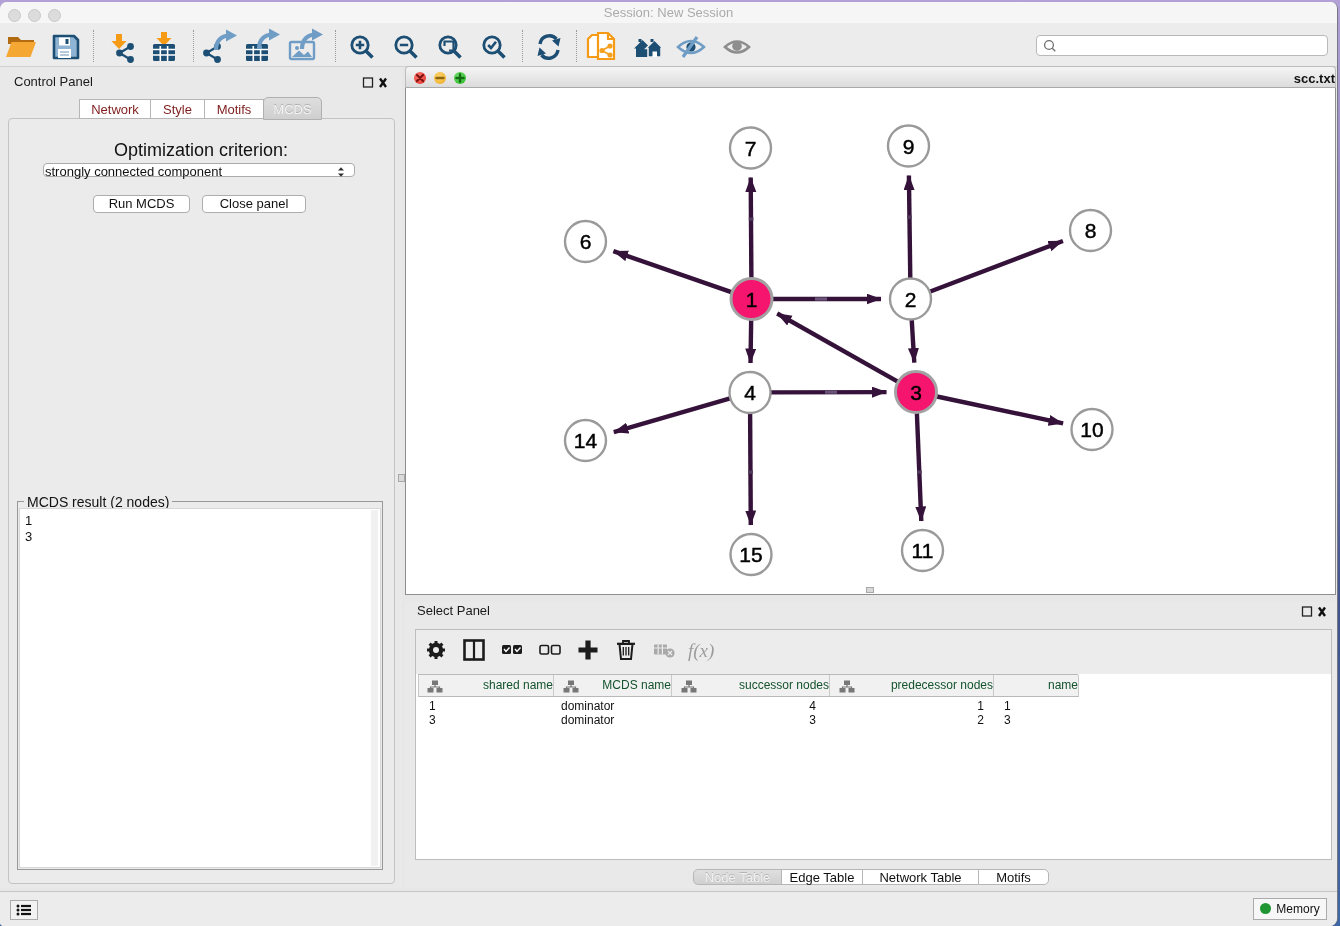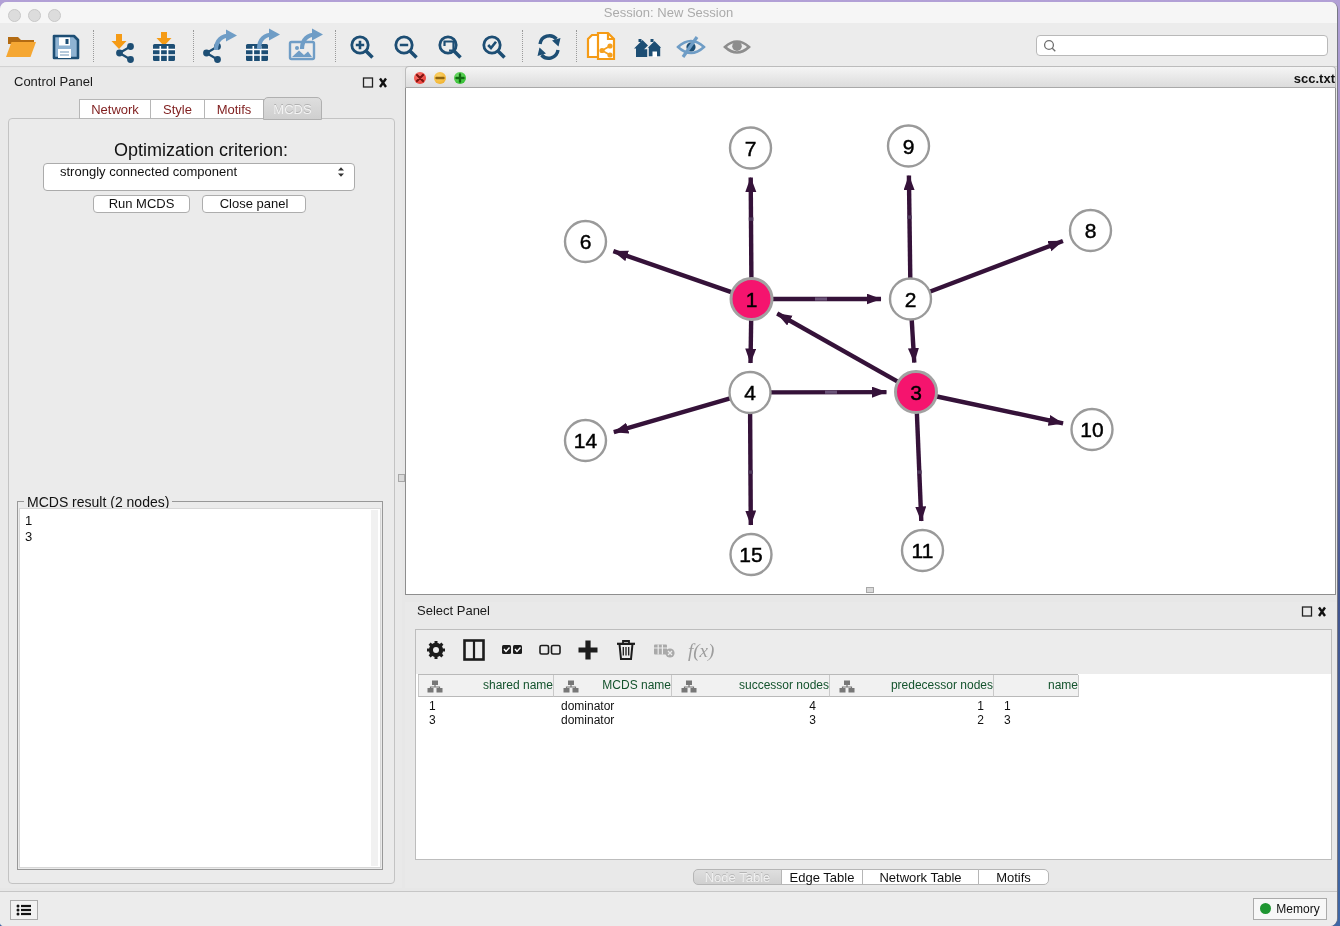--- a/index.html
+++ b/index.html
@@ -14,21 +14,21 @@
 #main{position:absolute;left:0;top:66px;width:100%;bottom:35px;background:#e7e7e7}
 
 
 #cp{position:absolute;left:0;top:66px;width:402px;height:820px;background:#e9e9e9}
 #cphead{position:absolute;left:14px;top:6px;font-size:13px;color:#1a1a1a}
 #cpbody{position:absolute;left:8px;top:50px;width:387px;height:766px;background:#ebebeb;border:1px solid #c3c3c3;border-radius:4px}
 .tabrow{position:absolute;z-index:3}
 .tab{position:absolute;top:0;height:20px;background:#fff;border:1px solid #b6b6b6;font-size:13px;text-align:center;line-height:19px;color:#7f1d1d}
 .tabsel{background:linear-gradient(#dedede,#cfcfcf);color:#f3f3f3;text-shadow:0 -1px 0 #b0b0b0;border-radius:5px 5px 0 0;border:1px solid #b0b0b0}
 #optlabel{position:absolute;left:0;top:72px;width:100%;text-align:center;font-size:18px;color:#111}
-#dropdown{position:absolute;left:43px;top:95px;width:312px;height:28px;background:#fff;border:1px solid #ababab;border-radius:4px;font-size:13px;line-height:16px;padding-left:16px;color:#111}
+#dropdown{position:absolute;left:43px;top:95px;width:312px;height:14px;background:#fff;border:1px solid #ababab;border-radius:4px;font-size:13px;line-height:16px;padding-left:1px;color:#111}
 .btn{position:absolute;top:127px;height:18px;background:#fff;border:1px solid #adadad;border-radius:4px;font-size:13px;text-align:center;line-height:16px;color:#111}
 #grp{position:absolute;left:17px;top:433px;width:366px;height:369px;border:1px solid #989898}
 #grplabel{position:absolute;left:6px;top:-8px;background:#ebebeb;padding:0 3px;font-size:14px;color:#111}
 #grpinner{position:absolute;left:1px;top:6px;right:1px;bottom:1px;background:#fff;border:1px solid #d7d7d7}
 #grpscroll{position:absolute;right:2px;top:1px;width:7px;bottom:1px;background:#f1f1f1}
 #grptext{position:absolute;left:5px;top:4px;font-size:13px;color:#111;line-height:16px}
 
 
 #nw{position:absolute;left:405px;top:64px;width:931px;height:529px}
 #nwtitle{position:absolute;left:0;top:0;width:100%;height:22px;background:linear-gradient(#f5f5f5,#dcdcdc);border:1px solid #bcbcbc;border-bottom:1px solid #a9a9a9;border-radius:4px 4px 0 0}

